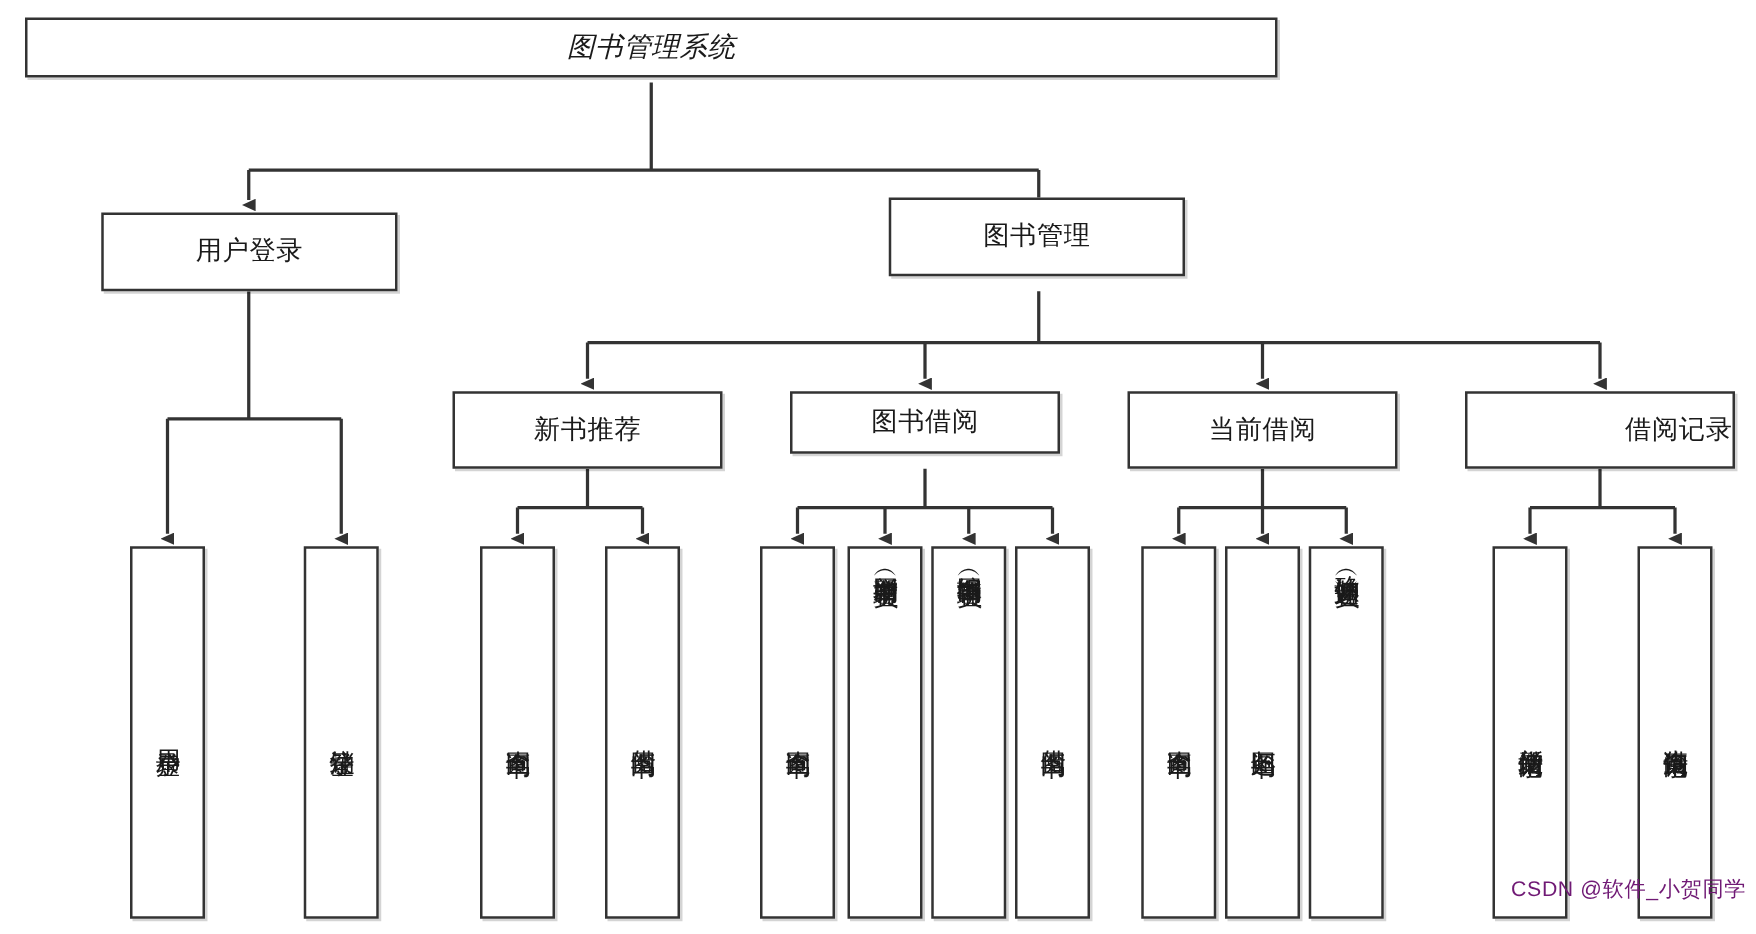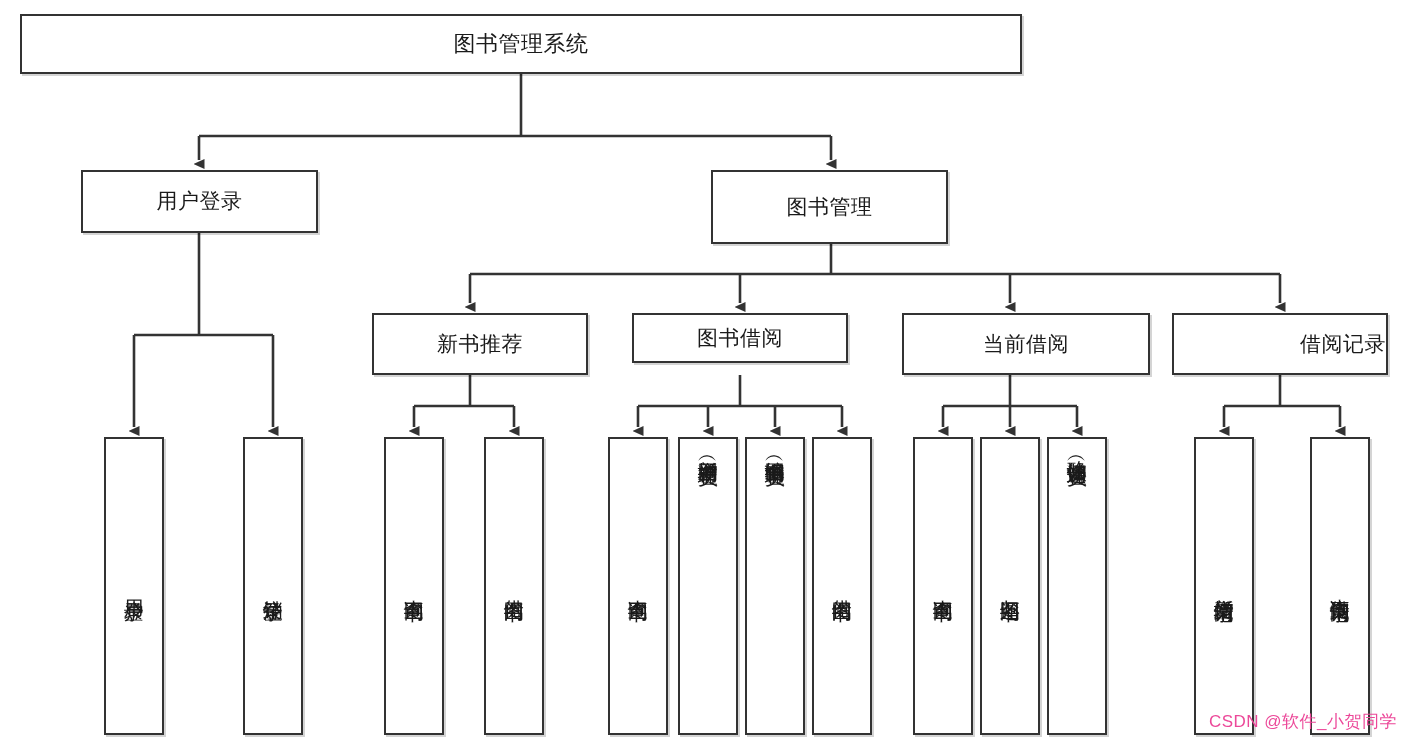--- a/index.html
+++ b/index.html
@@ -65,23 +65,23 @@
     white-space: nowrap;
   }
   
   .node.vert.centered {
     align-items: center;
     padding-top: 0;
   }
   #watermark {
     position: absolute;
     right: 8px;
-    bottom: 14px;
+    bottom: 24px;
     font-size: 17px;
-    color: #ec4899;
+    color: #701a75;
     letter-spacing: 0.5px;
     white-space: nowrap;
     user-select: none;
   }
 </style>
 </head>
 <body>
 
 <div id="diagram-root">
 
@@ -128,38 +128,38 @@
       <path d="M1010,406 L1010,427" marker-end="url(#arrow)"></path>
       <path d="M1077,406 L1077,427" marker-end="url(#arrow)"></path>
 
       <path d="M1280,375 L1280,406"></path>
       <path d="M1224,406 L1340,406"></path>
       <path d="M1224,406 L1224,427" marker-end="url(#arrow)"></path>
       <path d="M1340,406 L1340,427" marker-end="url(#arrow)"></path>
     </g>
   </svg>
 
-  <div class="node horiz root" style="left:20px; top:14px; width:1002px; height:60px;">
+  <div class="node horiz root" style="left:20px; top:14px; width:1002px; height:48px;font-style:italic;">
     <span class="node-label">图书管理系统</span>
   </div>
 
   <div class="node horiz" style="left:81px; top:170px; width:237px; height:63px;">
     <span class="node-label">用户登录</span>
   </div>
-  <div class="node horiz" style="left:711px; top:170px; width:237px; height:74px;">
+  <div class="node horiz" style="left:711px; top:158px; width:237px; height:63px;">
     <span class="node-label">图书管理</span>
   </div>
 
-  <div class="node horiz" style="left:372px; top:313px; width:216px; height:62px;">
+  <div class="node horiz" style="left:362px; top:313px; width:216px; height:62px;">
     <span class="node-label">新书推荐</span>
   </div>
   <div class="node horiz" style="left:632px; top:313px; width:216px; height:50px;">
     <span class="node-label">图书借阅</span>
   </div>
-  <div class="node horiz" style="left:902px; top:313px; width:248px; height:62px;">
+  <div class="node horiz" style="left:902px; top:313px; width:216px; height:62px;">
     <span class="node-label">当前借阅</span>
   </div>
   <div class="node horiz" style="left:1172px; top:313px; width:216px; height:62px;justify-content:flex-end;">
     <span class="node-label">借阅记录</span>
   </div>
 
   <div class="node vert centered" style="left:104px; top:437px; width:60px; height:298px;">
     <span class="node-label">用户登录</span>
   </div>
   <div class="node vert centered" style="left:243px; top:437px; width:60px; height:298px;">

